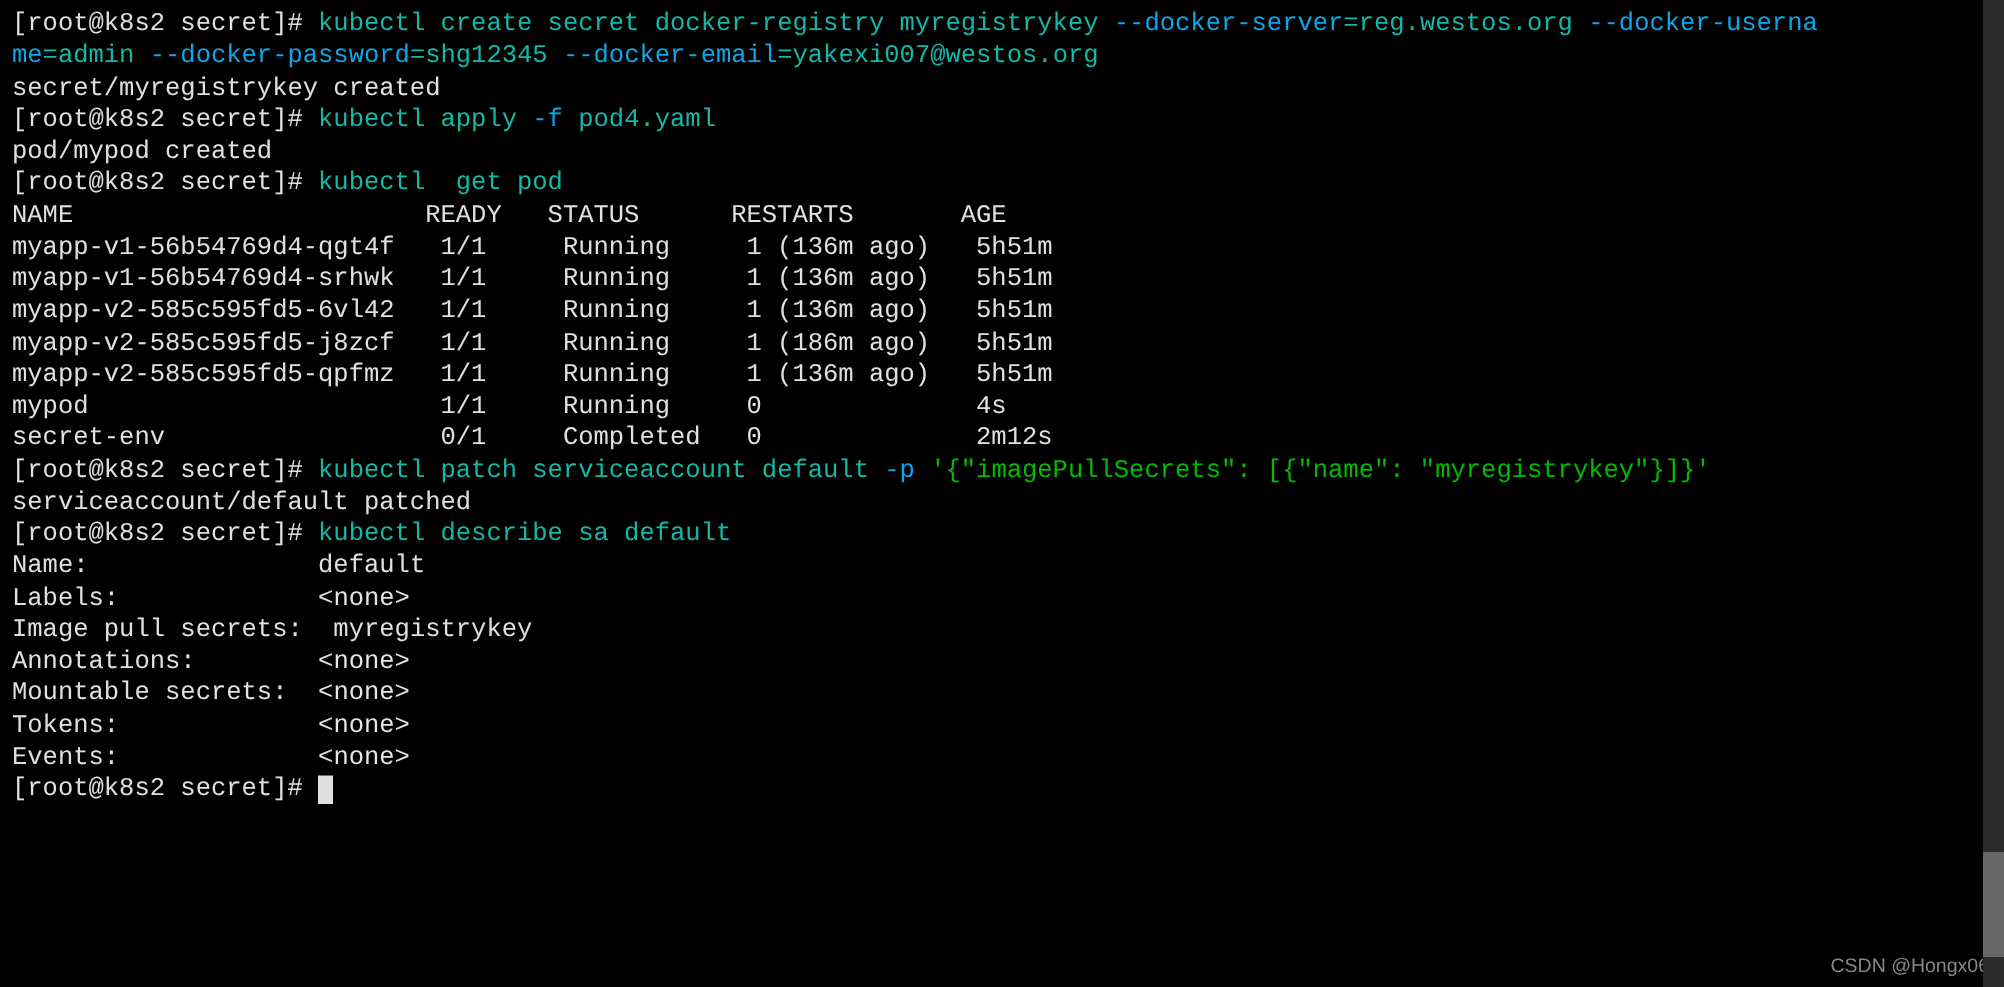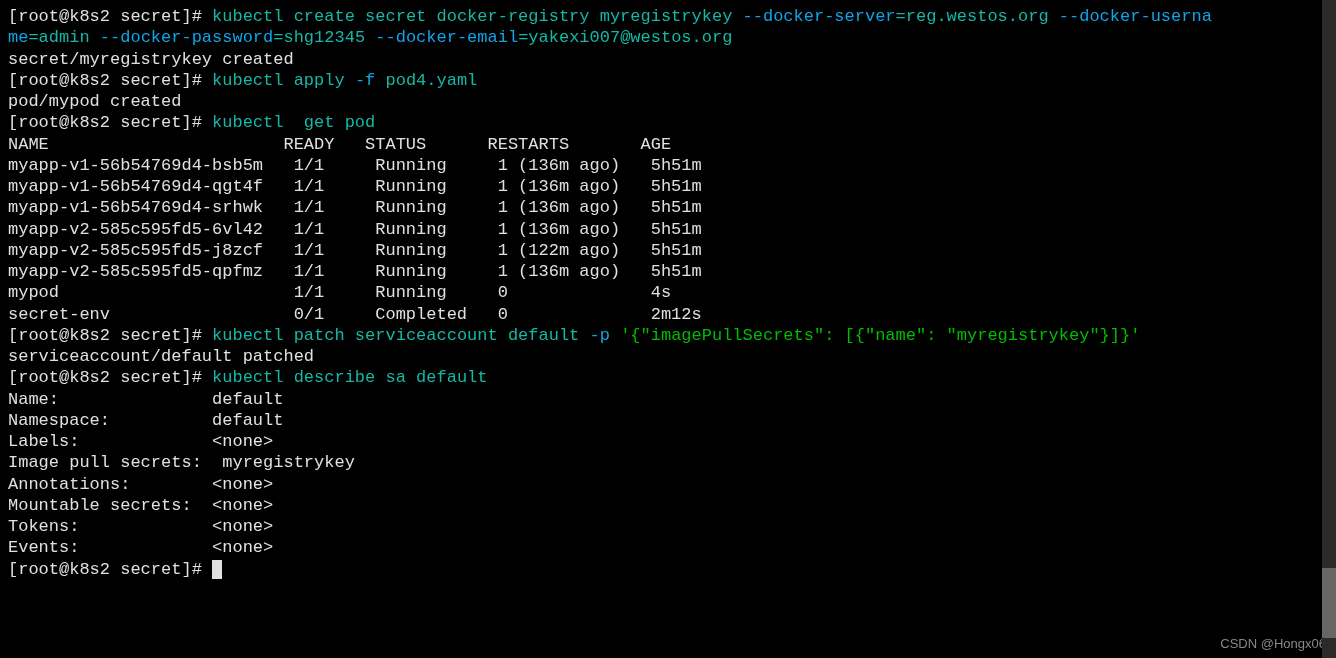--- a/index.html
+++ b/index.html
@@ -78,38 +78,36 @@
 <div class="terminal-line">secret/myregistrykey created</div>
 
 
 <div class="terminal-line"><span>[root@k8s2 secret]#</span><span class="white"> kubectl apply </span><span class="flag">-f</span><span class="white"> pod4.yaml</span></div>
 
 <div class="terminal-line">pod/mypod created</div>
 
 <div class="terminal-line"><span>[root@k8s2 secret]#</span><span class="white"> kubectl  get pod</span></div>
 
 <div class="terminal-line">NAME                       READY   STATUS      RESTARTS       AGE</div>
-<div class="terminal-line">myapp-v1-56b54769d4-bsb5m   1/1     Running     1 (136m ago)   5h51m</div>
 <div class="terminal-line">myapp-v1-56b54769d4-qgt4f   1/1     Running     1 (136m ago)   5h51m</div>
 <div class="terminal-line">myapp-v1-56b54769d4-srhwk   1/1     Running     1 (136m ago)   5h51m</div>
 <div class="terminal-line">myapp-v2-585c595fd5-6vl42   1/1     Running     1 (136m ago)   5h51m</div>
-<div class="terminal-line">myapp-v2-585c595fd5-j8zcf   1/1     Running     1 (122m ago)   5h51m</div>
+<div class="terminal-line">myapp-v2-585c595fd5-j8zcf   1/1     Running     1 (186m ago)   5h51m</div>
 <div class="terminal-line">myapp-v2-585c595fd5-qpfmz   1/1     Running     1 (136m ago)   5h51m</div>
 <div class="terminal-line">mypod                       1/1     Running     0              4s</div>
 <div class="terminal-line">secret-env                  0/1     Completed   0              2m12s</div>
 
 <div class="terminal-line"><span>[root@k8s2 secret]#</span><span class="white"> kubectl patch serviceaccount default </span><span class="flag">-p</span><span class="white"> </span><span class="string">'{"imagePullSecrets": [{"name": "myregistrykey"}]}'</span></div>
 
 <div class="terminal-line">serviceaccount/default patched</div>
 
 <div class="terminal-line"><span>[root@k8s2 secret]#</span><span class="white"> kubectl describe sa default</span></div>
 
 <div class="terminal-line"><span>Name:               </span><span>default</span></div>
 
-<div class="terminal-line"><span>Namespace:          </span><span>default</span></div>
 
 <div class="terminal-line"><span>Labels:             </span><span>&lt;</span><span class="magenta">none</span><span>&gt;</span></div>
 
 <div class="terminal-line"><span>Image pull secrets: </span><span> myregistrykey</span></div>
 
 <div class="terminal-line"><span>Annotations:        </span><span>&lt;</span><span class="magenta">none</span><span>&gt;</span></div>
 
 <div class="terminal-line"><span>Mountable secrets:  </span><span>&lt;</span><span class="magenta">none</span><span>&gt;</span></div>
 
 <div class="terminal-line"><span>Tokens:             </span><span>&lt;</span><span class="magenta">none</span><span>&gt;</span></div>

